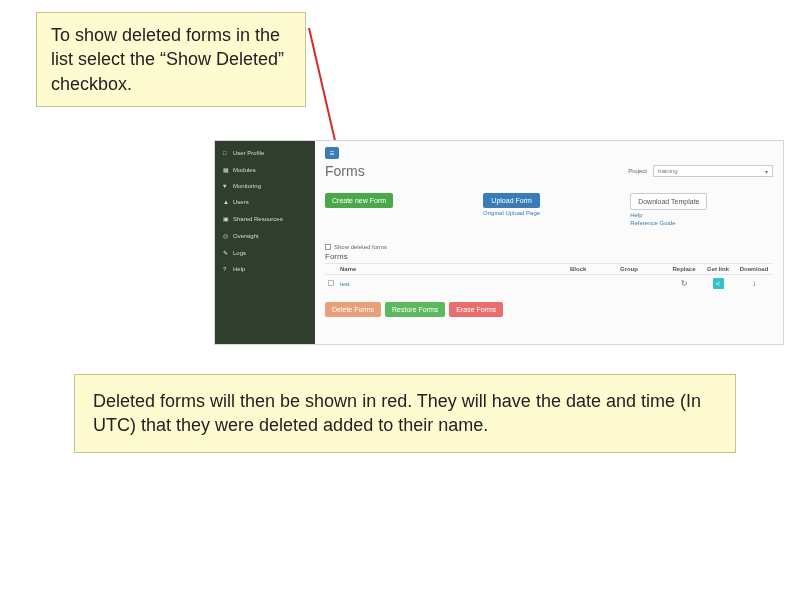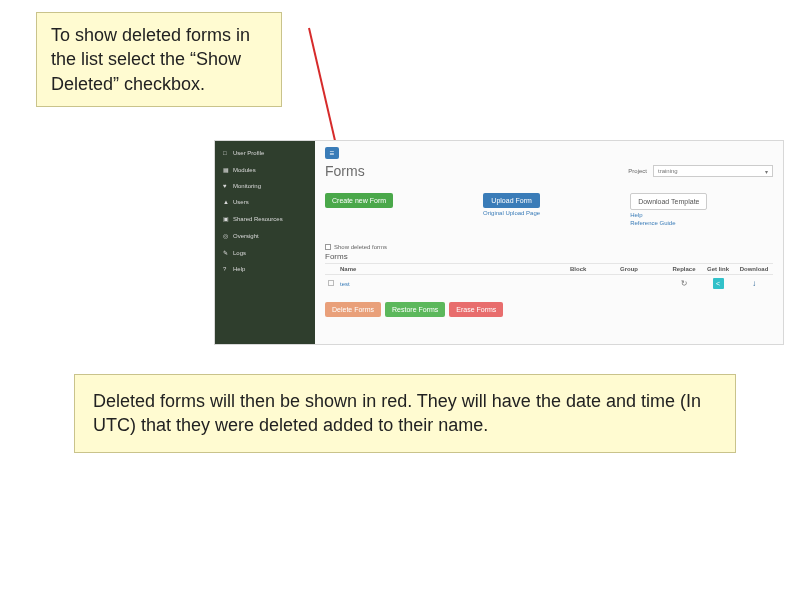--- a/index.html
+++ b/index.html
@@ -15,21 +15,21 @@
   
   .callout {
     position: absolute;
     background: #fffbd1;
     border: 1px solid #c9c38b;
     padding: 10px 14px;
     font-size: 18px;
     line-height: 1.35;
     color: #222;
   }
-  #callout-top { left: 36px; top: 12px; width: 246px; }
+  #callout-top { left: 36px; top: 12px; width: 270px; }
   #callout-bottom { left: 74px; top: 374px; width: 662px; padding: 14px 18px; }
   #callout-bottom p { margin-bottom: 18px; }
   #callout-bottom p:last-child { margin-bottom: 0; }
 
   
   .arrow-line {
     position: absolute;
     left: 308px;
     top: 28px;
     width: 2px;

